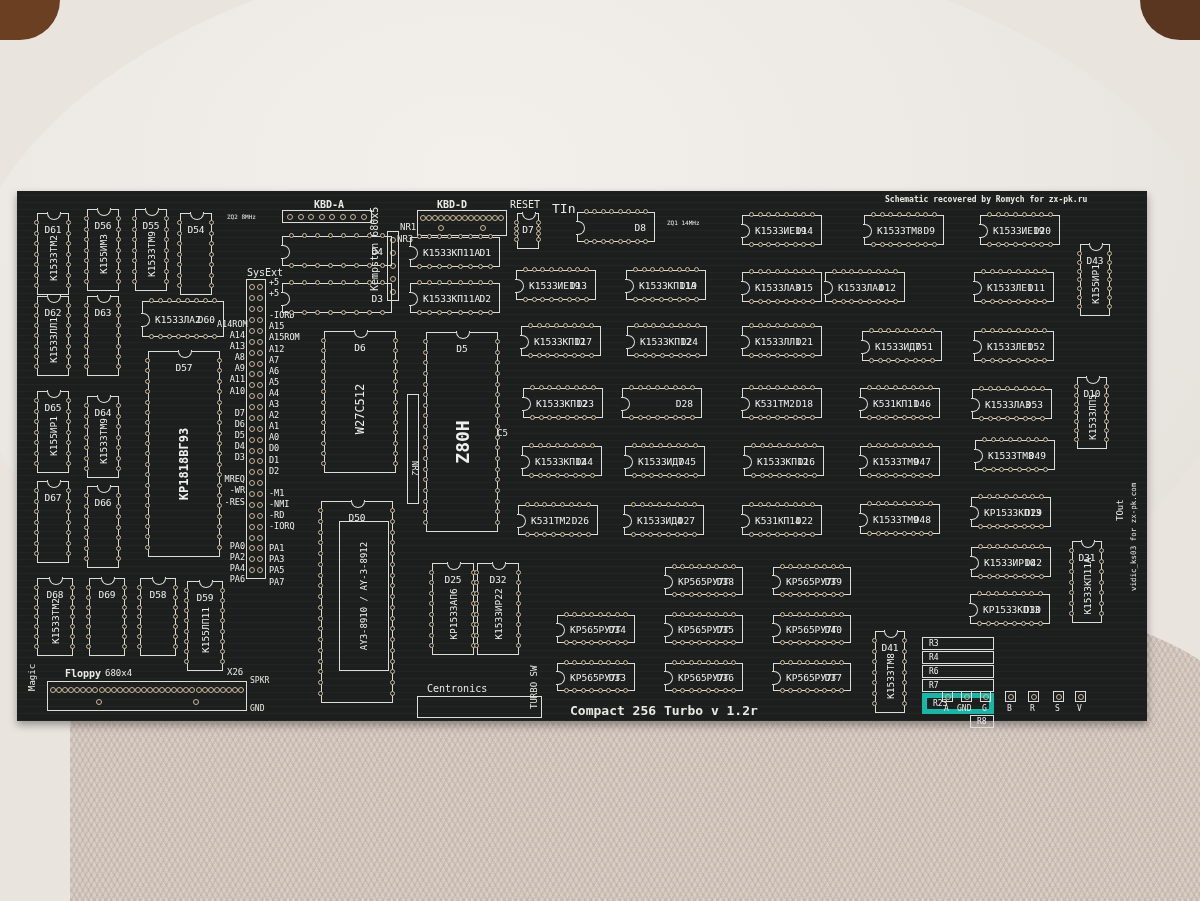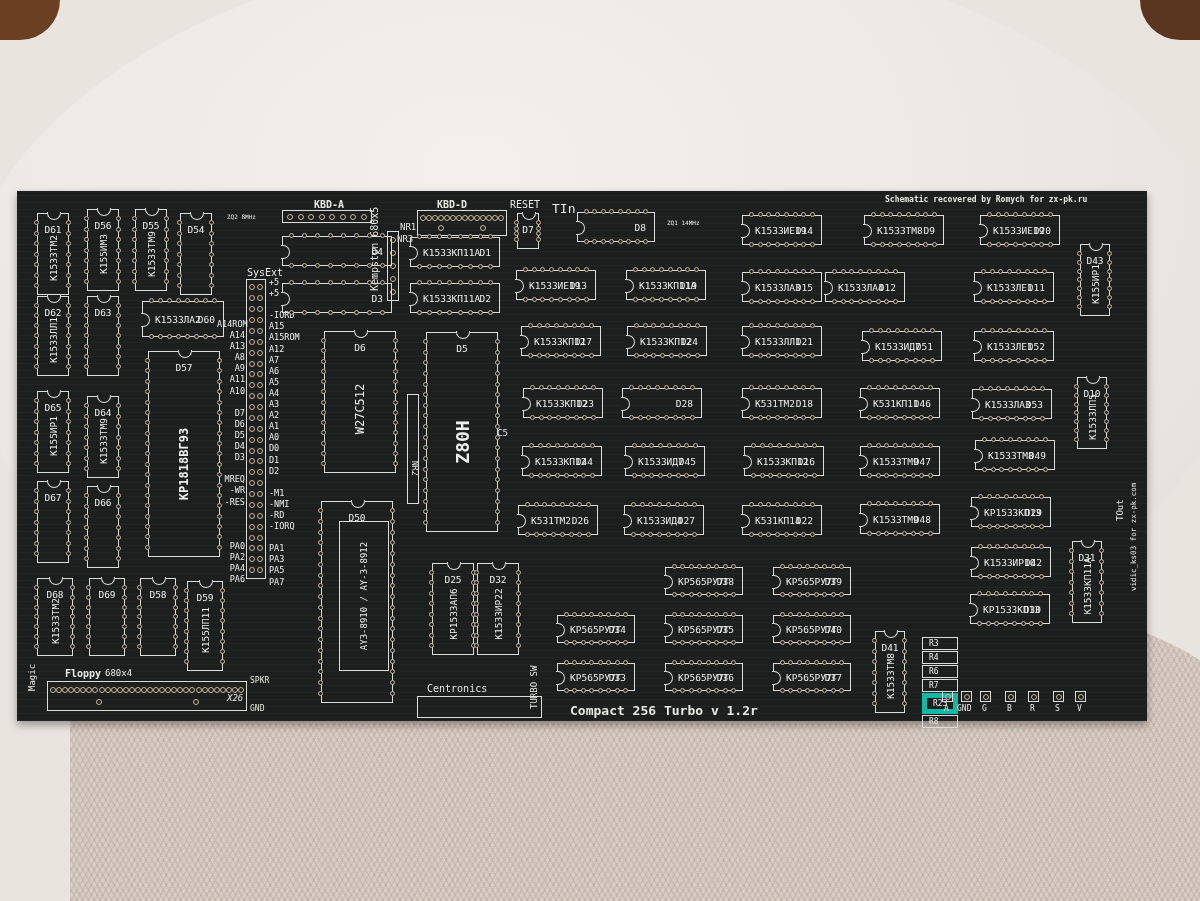--- a/index.html
+++ b/index.html
@@ -658,21 +658,21 @@
         <span class="pin"></span>
         <span class="pin"></span>
         <span class="pin"></span>
         <span class="pin"></span>
       </div>
     </div>
 
   <div class="silk" style="left:10px;top:500px;font-size:9px;transform:rotate(-90deg);transform-origin:left top;">Magic</div>
   <div class="silk" style="left:48px;top:477px;font-size:10px;font-weight:bold;">Floppy</div>
   <div class="silk" style="left:88px;top:477px;font-size:9px;">680x4</div>
-  <div class="silk" style="left:210px;top:502px;font-size:9px;font-style:italic;">X26</div>
+  <div class="silk" style="left:210px;top:476px;font-size:9px;">X26</div>
   <div class="hdr" style="left:30px;top:490px;width:200px;height:30px;">
     <span class="pin"></span>
       <span class="pin"></span>
       <span class="pin"></span>
       <span class="pin"></span>
       <span class="pin"></span>
       <span class="pin"></span>
       <span class="pin"></span>
       <span class="pin"></span>
       <span class="pin"></span>
@@ -2026,21 +2026,21 @@
         <span class="pin"></span>
       </div>
     </div>
 
   <div style="position:absolute;left:905px;top:446px;font-size:8px;color:#eee;line-height:11px;">
     <div style="border:1px solid #ddd;padding:0 6px;margin-bottom:1px;">R3</div>
     <div style="border:1px solid #ddd;padding:0 6px;margin-bottom:1px;">R4</div>
     <div style="border:1px solid #ddd;padding:0 6px;margin-bottom:1px;">R6</div>
     <div style="border:1px solid #ddd;padding:0 6px;margin-bottom:1px;">R7</div>
     <div style="border:5px solid #14b8a6;padding:0 6px;margin-bottom:1px;">R23</div>
-    <div style="border:1px solid #ddd;padding:0 6px;">R8</div>
+    <div style="border:1px solid #ddd;padding:0 6px;margin-left:48px;">R8</div>
   </div>
 
   <div style="position:absolute;left:925px;top:500px;width:170px;height:26px;">
     <div class="pad-sq" style="left:0;top:0;"></div>
     <div class="pad-sq" style="left:19px;top:0;"></div>
     <div class="pad-sq" style="left:38px;top:0;"></div>
     <div class="pad-sq" style="left:63px;top:0;"></div>
     <div class="pad-sq" style="left:86px;top:0;"></div>
     <div class="pad-sq" style="left:111px;top:0;"></div>
     <div class="pad-sq" style="left:133px;top:0;"></div>

